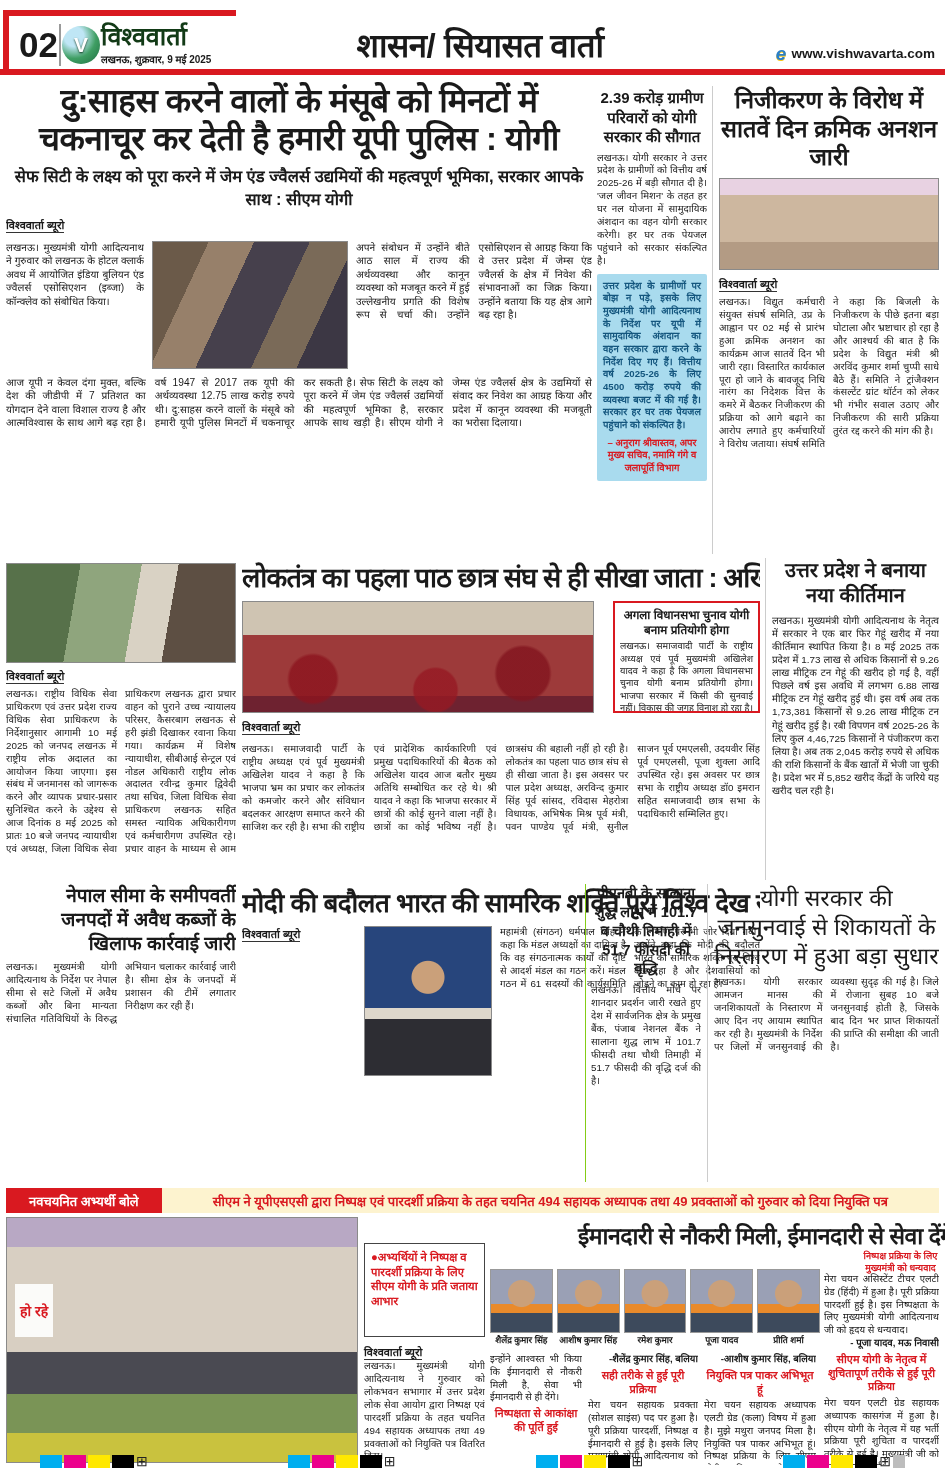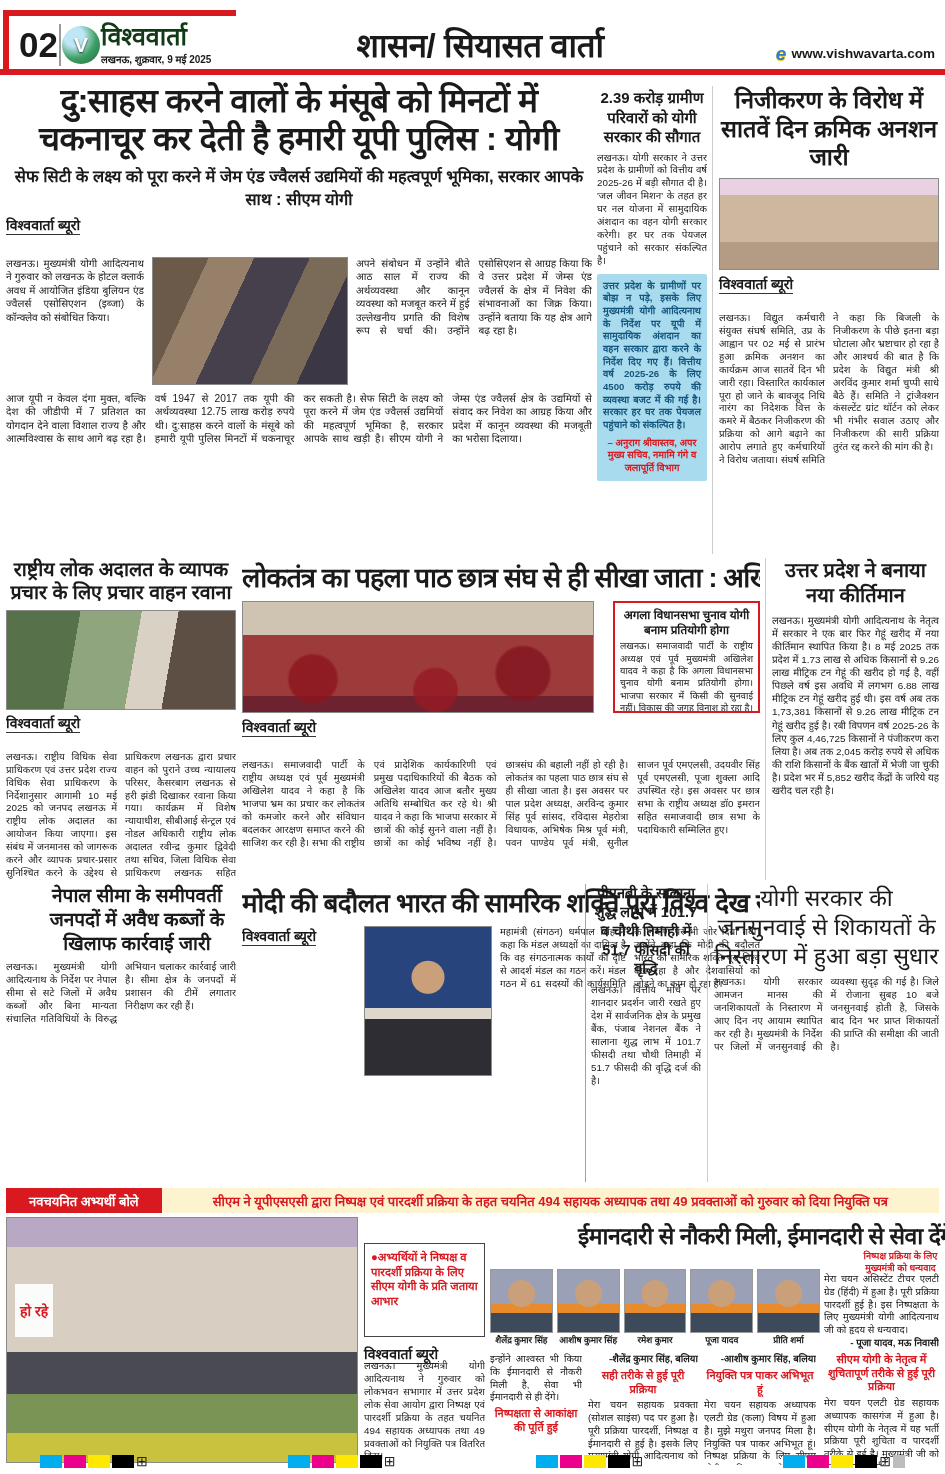--- a/index.html
+++ b/index.html
@@ -1,20 +1,20 @@
 <!DOCTYPE html>
 <html style="--accent_red: #d91920; --cream: #fdf3cf; --quote_bg: #a9dbee; --quote_text: #14567e; --cyan: #00aeef; --magenta: #ec008c; --yellow: #ffe800;"><head>
 <meta charset="utf-8">
 <title>विश्ववार्ता</title>
 <style>
   html,body{margin:0;padding:0;background:#f2f2f2;}
   .page{position:relative;width:945px;height:1474px;background:#fff;margin:0 auto;
         font-family:"Liberation Sans",sans-serif;color:#1a1a1a;overflow:hidden;}
   .jt{text-align:justify;line-height:1.32;}
-  .byline{font-size:14px;font-weight:bold;border-bottom:1px solid #333;display:inline-block;margin-bottom:16px;}
+  .byline{font-size:11px;font-weight:bold;border-bottom:1px solid #333;display:inline-block;margin-bottom:2px;}
   .photo{border:1px solid #8a8a8a;box-sizing:border-box;}
   
   .mast-frame{position:absolute;left:3px;top:10px;width:233px;height:59px;
       border-top:6px solid var(--accent_red);border-left:6px solid var(--accent_red);
       display:flex;align-items:center;gap:1px;padding:5px 2px 0 10px;box-sizing:border-box;}
   .page-num{font-size:35px;font-weight:bold;}
   .mast-divider{width:2px;height:42px;background:#9a9a9a;}
   .logo-circle{width:38px;height:38px;border-radius:50%;flex:none;position:relative;
       background:radial-gradient(circle at 32% 28%,#bfe6f5 0 26%,#3f9e63 58%,#1d6b3f);}
   .logo-v{position:absolute;inset:0;display:flex;align-items:center;justify-content:center;
@@ -69,21 +69,21 @@
        linear-gradient(#cfc4b2 0 30%,#9d3a3a 30% 85%,#6e2230 85%);}
   .akh-box{flex:1;border:2px solid var(--accent_red);padding:5px;box-sizing:border-box;overflow:hidden;}
   .akh-box-head{font-size:11.8px;font-weight:bold;text-align:center;line-height:1.25;}
   .akh-box-body{font-size:9.3px;margin-top:3px;}
   .akh-body{margin-top:6px;column-count:4;column-gap:9px;font-size:9.8px;height:150px;overflow:hidden;}
   #rec{position:absolute;left:765px;top:558px;width:174px;height:322px;overflow:hidden;border-left:1px solid #ccc;padding-left:6px;box-sizing:border-box;}
   .rec-head{font-size:20px;font-weight:800;text-align:center;line-height:1.25;}
   .rec-body{margin-top:6px;font-size:9.9px;}
   
   #nep{position:absolute;left:6px;top:884px;width:230px;height:298px;overflow:hidden;}
-  .nep-head{font-size:19px;font-weight:800;text-align:center;line-height:1.25;margin-left:32px;}
+  .nep-head{font-size:19px;font-weight:800;text-align:right;line-height:1.25;margin-left:32px;}
   .nep-body{margin-top:6px;column-count:2;column-gap:8px;font-size:9.8px;height:220px;overflow:hidden;}
   #modi{position:absolute;left:242px;top:884px;width:518px;height:298px;overflow:hidden;}
   .modi-head{font-size:26px;font-weight:800;text-align:center;white-space:nowrap;letter-spacing:-.5px;}
   .modi-mid{display:flex;gap:8px;margin-top:6px;height:240px;}
   .modi-colA{width:114px;font-size:9.8px;overflow:hidden;}
   .modi-photo{width:128px;height:150px;flex:none;
      background:radial-gradient(circle at 50% 34%,#caa07a 0 16px,rgba(0,0,0,0) 17px),
        linear-gradient(#27457c 0 55%,#ded7cb 55% 62%,#2d2d33 62%);}
   .modi-colB{flex:1;column-count:2;column-gap:8px;font-size:9.8px;overflow:hidden;}
   #pnb{position:absolute;left:585px;top:884px;width:116px;height:298px;overflow:hidden;border-left:1px solid #84cc16;padding-left:5px;box-sizing:border-box;}
@@ -182,21 +182,20 @@
   </div>
 
   <div id="priv">
     <div class="priv-head">निजीकरण के विरोध में सातवें दिन क्रमिक अनशन जारी</div>
     <div class="priv-photo photo"></div>
     <div style="margin-top:4px;"><span class="byline">विश्ववार्ता ब्यूरो</span></div>
     <div class="priv-body jt">लखनऊ। विद्युत कर्मचारी संयुक्त संघर्ष समिति, उप्र के आह्वान पर 02 मई से प्रारंभ हुआ क्रमिक अनशन का कार्यक्रम आज सातवें दिन भी जारी रहा। विस्तारित कार्यकाल पूरा हो जाने के बावजूद निधि नारंग का निदेशक वित्त के कमरे में बैठकर निजीकरण की प्रक्रिया को आगे बढ़ाने का आरोप लगाते हुए कर्मचारियों ने विरोध जताया। संघर्ष समिति ने कहा कि बिजली के निजीकरण के पीछे इतना बड़ा घोटाला और भ्रष्टाचार हो रहा है और आश्चर्य की बात है कि प्रदेश के विद्युत मंत्री श्री अरविंद कुमार शर्मा चुप्पी साधे बैठे हैं। समिति ने ट्रांजैक्शन कंसल्टेंट ग्रांट थॉर्टन को लेकर भी गंभीर सवाल उठाए और निजीकरण की सारी प्रक्रिया तुरंत रद्द करने की मांग की है।</div>
   </div>
 
   <div id="loka">
-    <div class="loka-head">राष्ट्रीय लोक अदालत के व्यापक प्रचार के लिए प्रचार वाहन रवाना</div>
     <div class="loka-photo photo"></div>
     <div style="margin-top:3px;"><span class="byline">विश्ववार्ता ब्यूरो</span></div>
     <div class="loka-body jt">लखनऊ। राष्ट्रीय विधिक सेवा प्राधिकरण एवं उत्तर प्रदेश राज्य विधिक सेवा प्राधिकरण के निर्देशानुसार आगामी 10 मई 2025 को जनपद लखनऊ में राष्ट्रीय लोक अदालत का आयोजन किया जाएगा। इस संबंध में जनमानस को जागरूक करने और व्यापक प्रचार-प्रसार सुनिश्चित करने के उद्देश्य से आज दिनांक 8 मई 2025 को प्रातः 10 बजे जनपद न्यायाधीश एवं अध्यक्ष, जिला विधिक सेवा प्राधिकरण लखनऊ द्वारा प्रचार वाहन को पुराने उच्च न्यायालय परिसर, कैसरबाग लखनऊ से हरी झंडी दिखाकर रवाना किया गया। कार्यक्रम में विशेष न्यायाधीश, सीबीआई सेन्ट्रल एवं नोडल अधिकारी राष्ट्रीय लोक अदालत रवीन्द्र कुमार द्विवेदी तथा सचिव, जिला विधिक सेवा प्राधिकरण लखनऊ सहित समस्त न्यायिक अधिकारीगण एवं कर्मचारीगण उपस्थित रहे। प्रचार वाहन के माध्यम से आम नागरिकों को राष्ट्रीय लोक अदालत की तिथि, महत्व एवं लाभों की जानकारी जनपद के विभिन्न क्षेत्रों में प्रसारित की जाएगी, जिससे अधिक से अधिक वादकारीगण अपने प्रकरणों का समाधान इस लोक अदालत में प्राप्त कर सकें।</div>
   </div>
 
   <div id="akh">
     <div class="akh-head">लोकतंत्र का पहला पाठ छात्र संघ से ही सीखा जाता  : अखिलेश</div>
     <div class="akh-mid">
       <div class="akh-photo photo"></div>
       <div class="akh-box">

